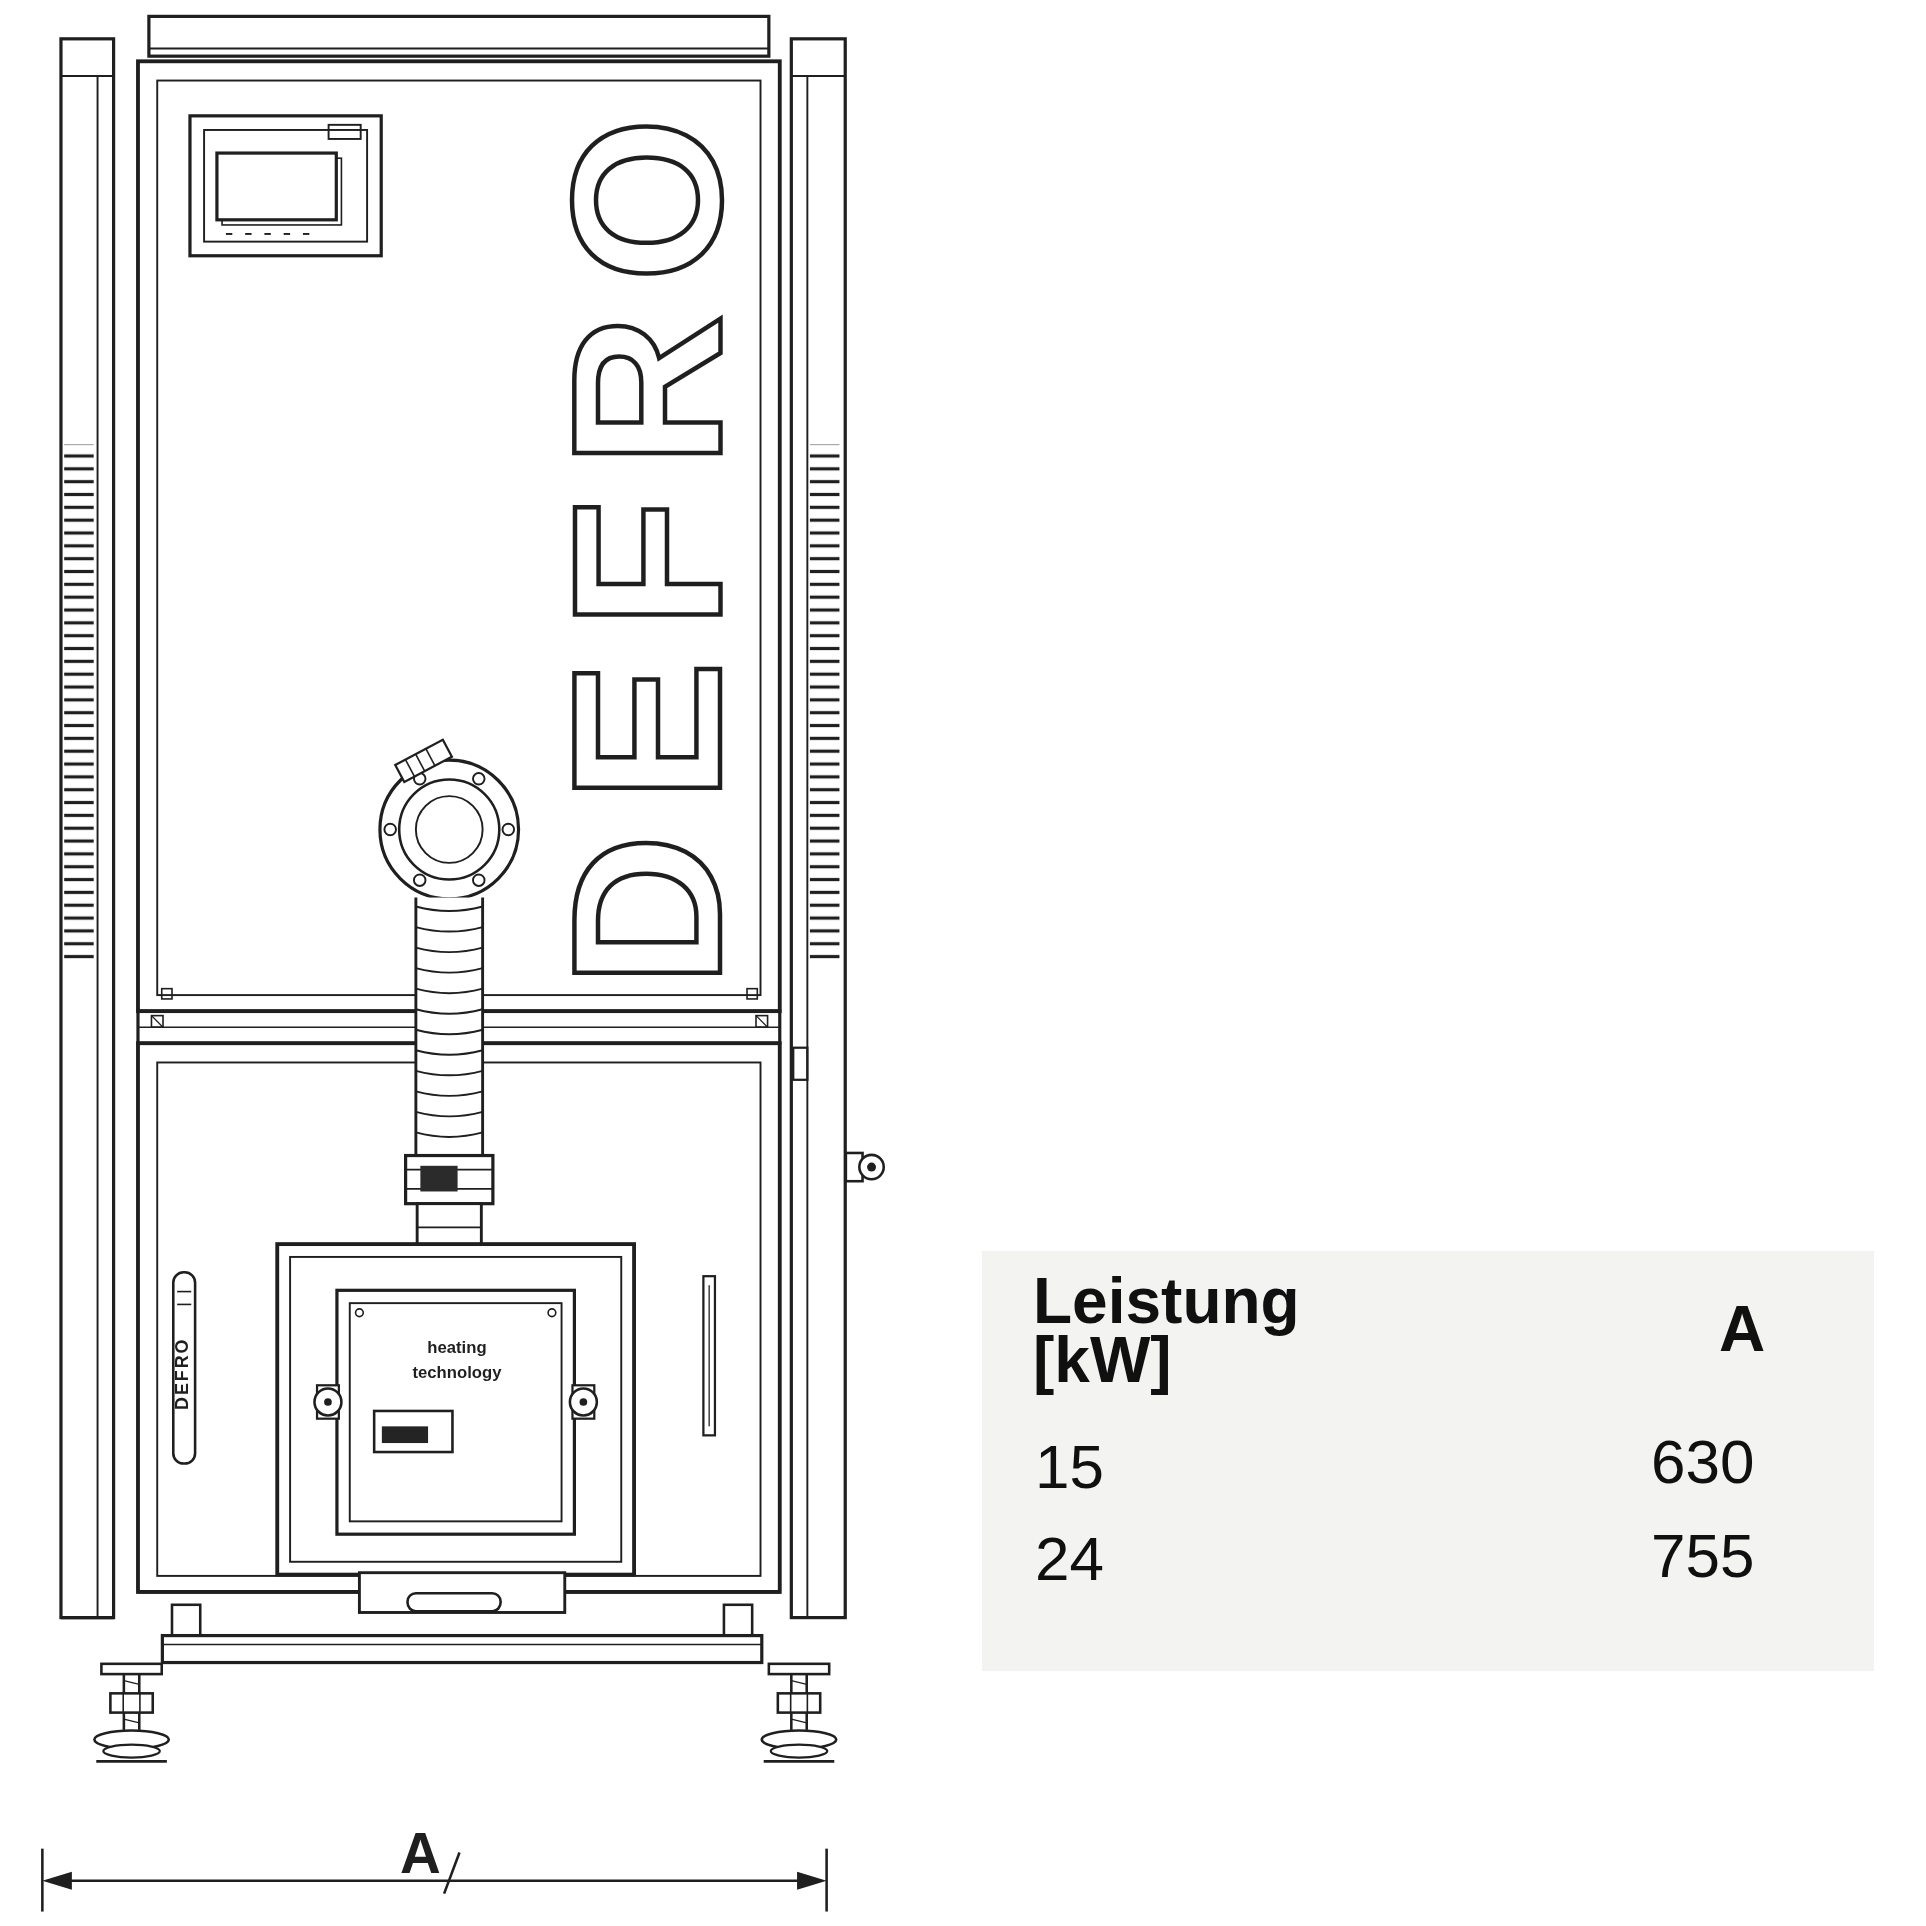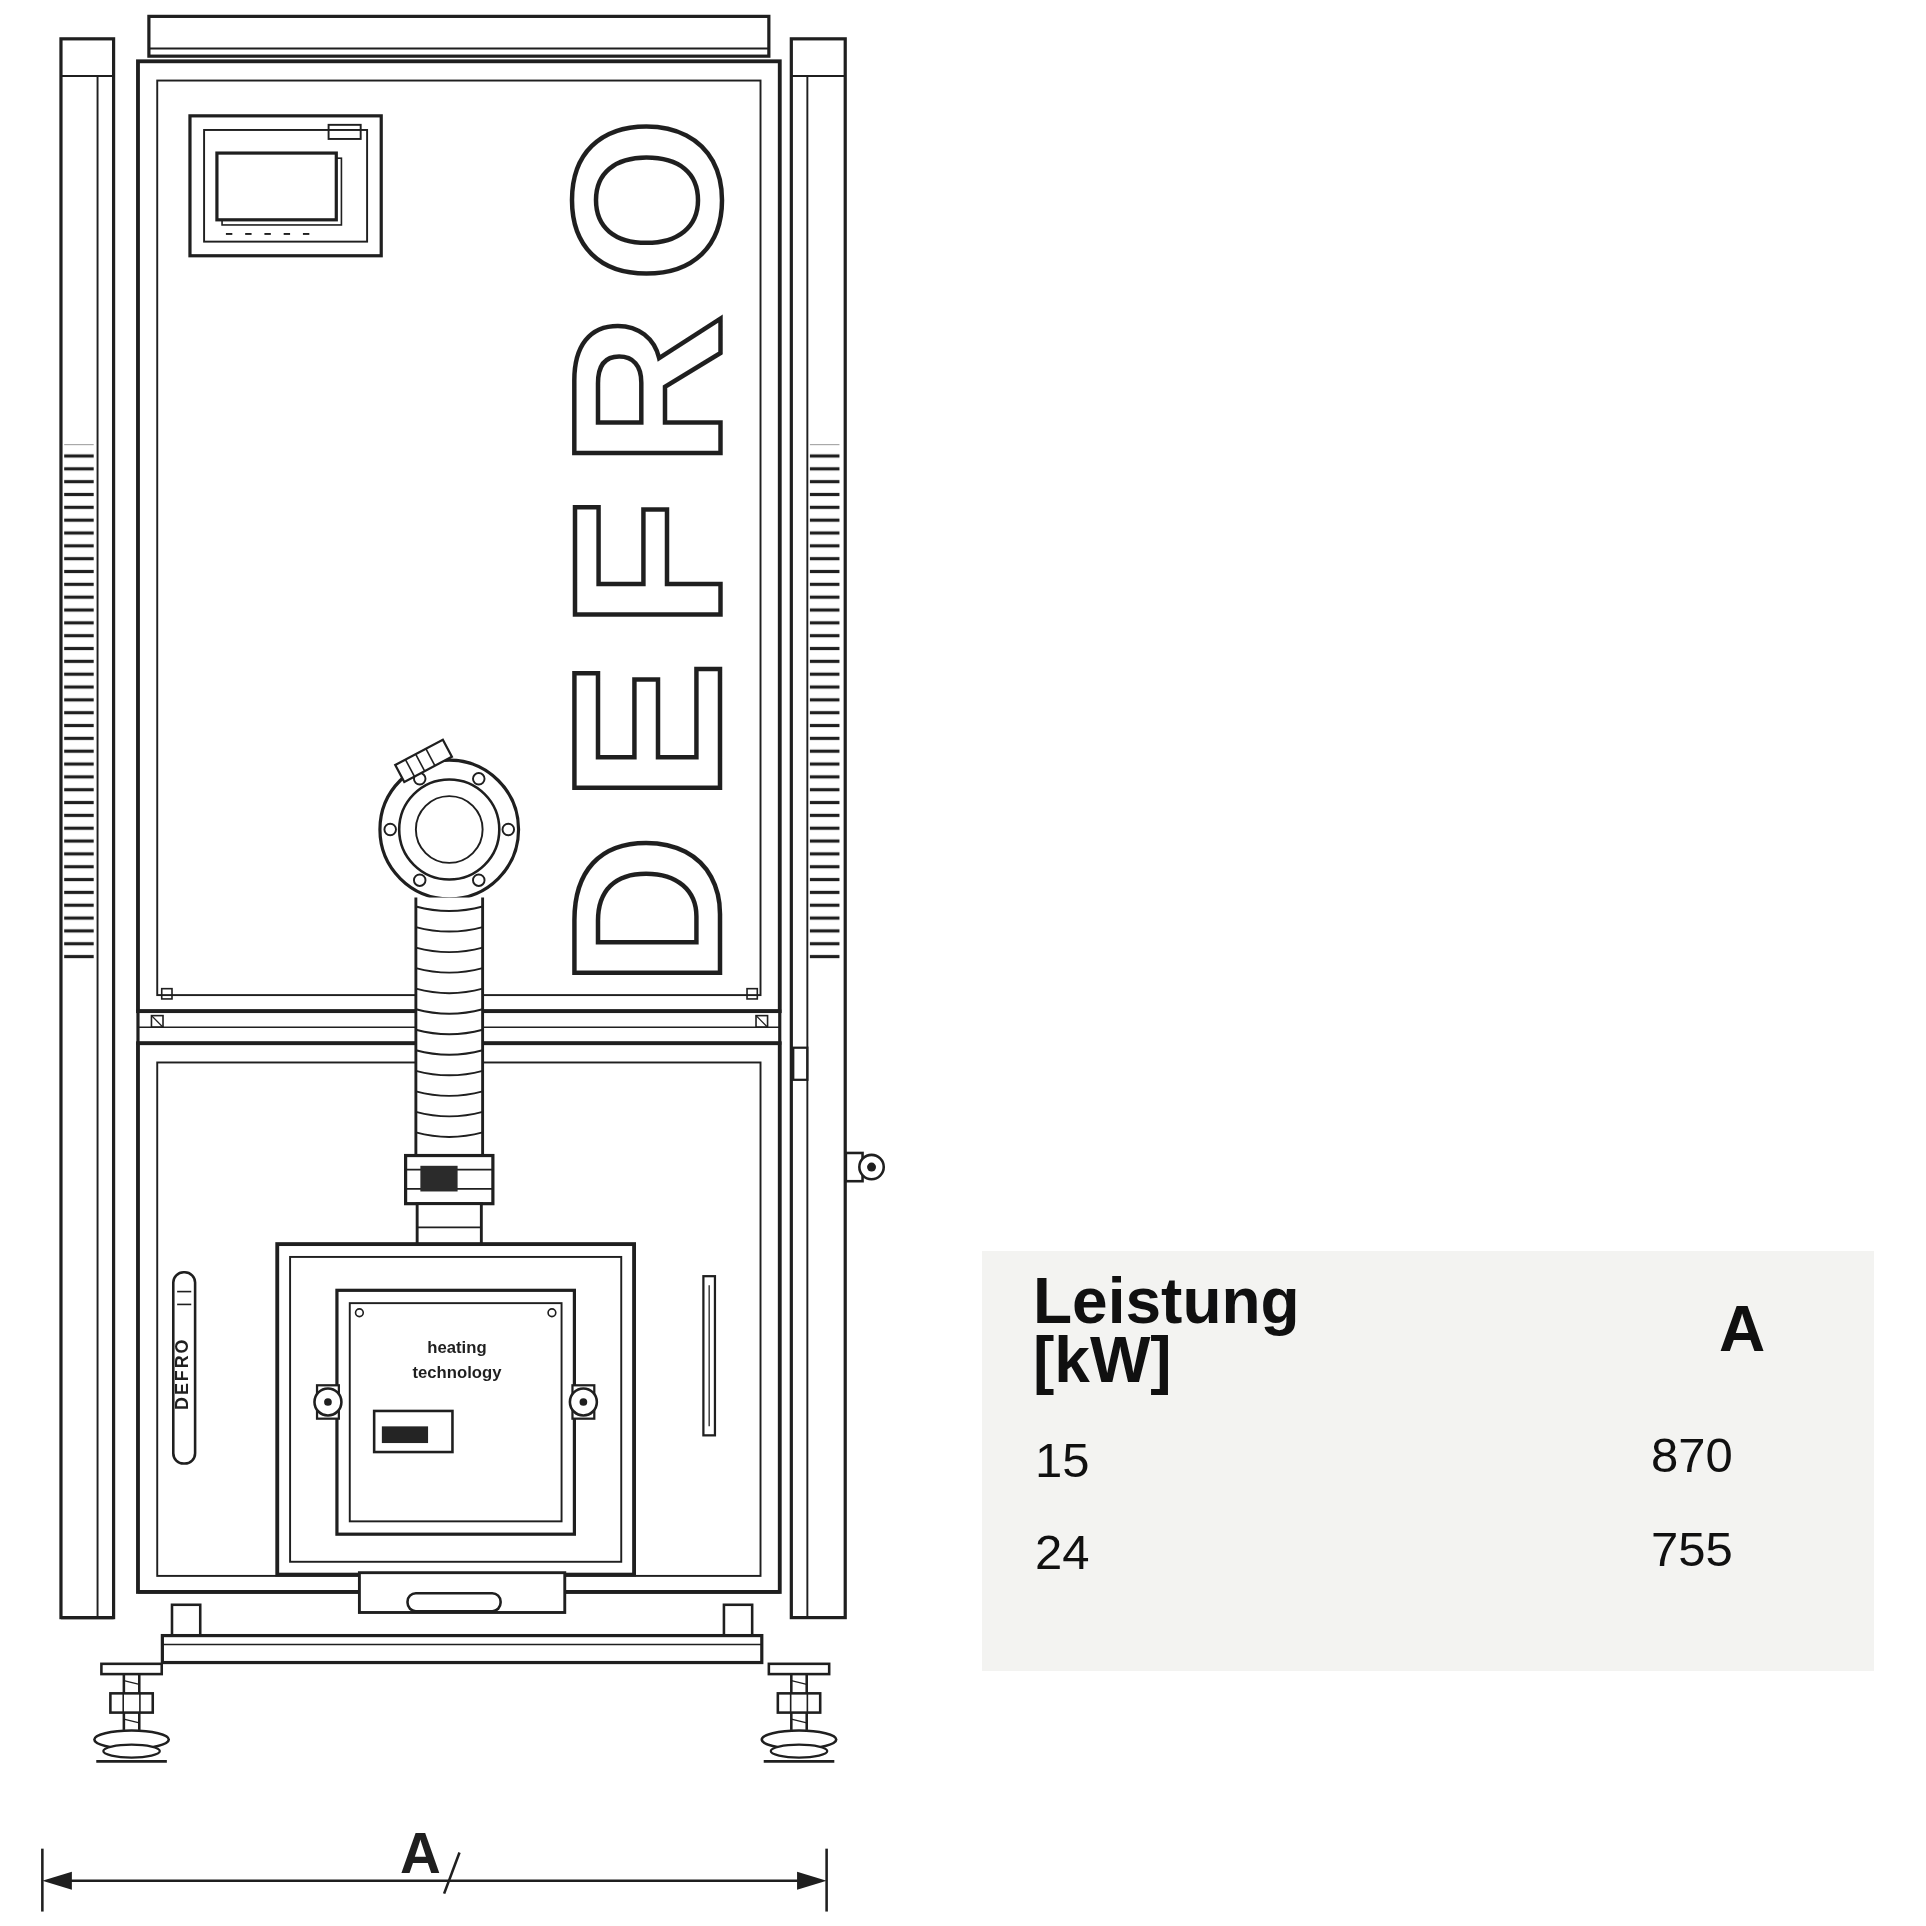--- a/index.html
+++ b/index.html
@@ -10,21 +10,21 @@
     position:relative;
     overflow:hidden;
   }
   .page{position:relative;width:1926px;height:1926px;background:#ffffff;}
   .drawing-svg{position:absolute;left:0;top:0;}
   .spec-table{
     position:absolute;left:982px;top:1251px;width:892px;height:420px;
     background:#f3f3f1;color:#101010;
   }
   .spec-table .hdr{font-weight:bold;font-size:64px;line-height:1.0;position:absolute;}
-  .spec-table .val{font-weight:normal;font-size:49px;line-height:1.0;position:absolute;}
+  .spec-table .val{font-weight:normal;font-size:62px;line-height:1.0;position:absolute;}
   .hdr-power-1{left:51px;top:18px;}
   .hdr-power-2{left:51px;top:77px;}
   .hdr-dim{left:737px;top:46px;}
   .r1-kw{left:53px;top:185px;}
   .r1-a{left:669px;top:180px;}
   .r2-kw{left:53px;top:277px;text-align:right;}
   .r2-a{left:669px;top:274px;}
 </style>
 </head>
 <body>
@@ -233,20 +233,20 @@
       <line x1="692" y1="2950" x2="716" y2="2886" stroke-width="4"></line>
     </g>
   </svg>
 
   <div class="spec-table">
     <span class="hdr hdr-power-1">Leistung</span>
     <span class="hdr hdr-power-2">[kW]</span>
     <span class="hdr hdr-dim">A</span>
 
     <span class="val r1-kw">15</span>
-    <span class="val r1-a">870</span>
+    <span class="val r1-a">630</span>
 
     <span class="val r2-kw">24</span>
     <span class="val r2-a">755</span>
   </div>
 
 </div>
 
 
 </body></html>

